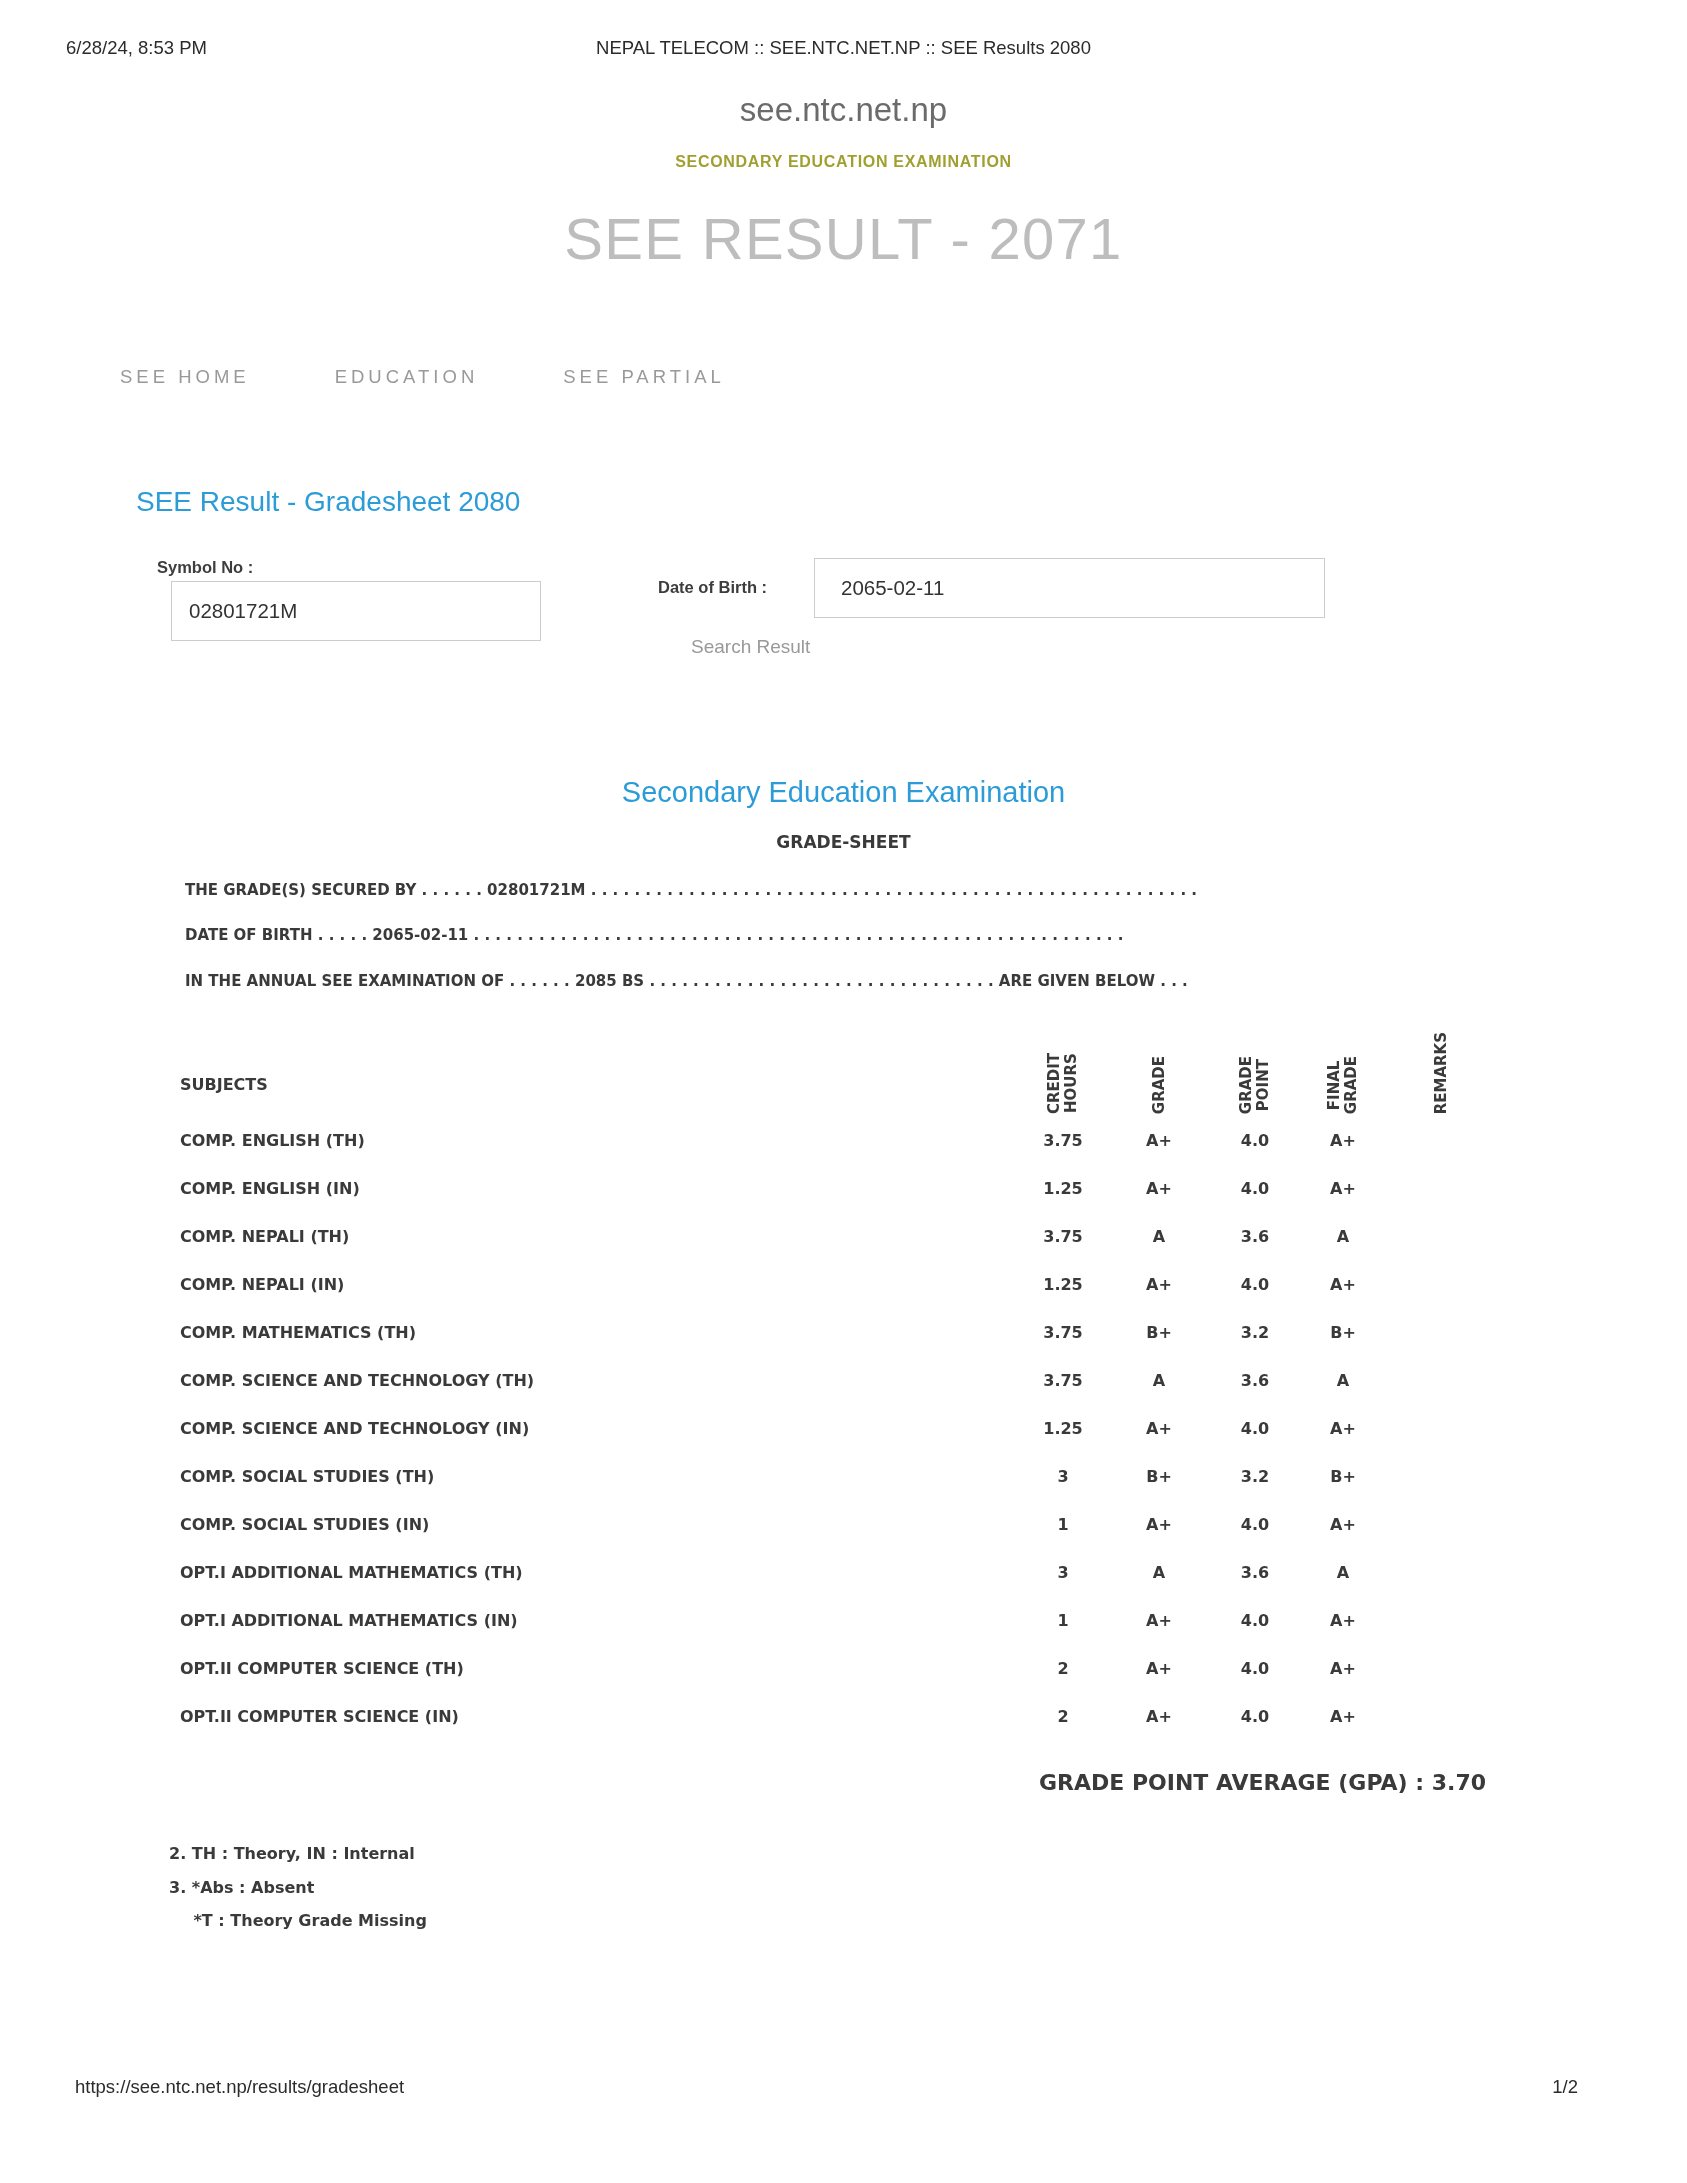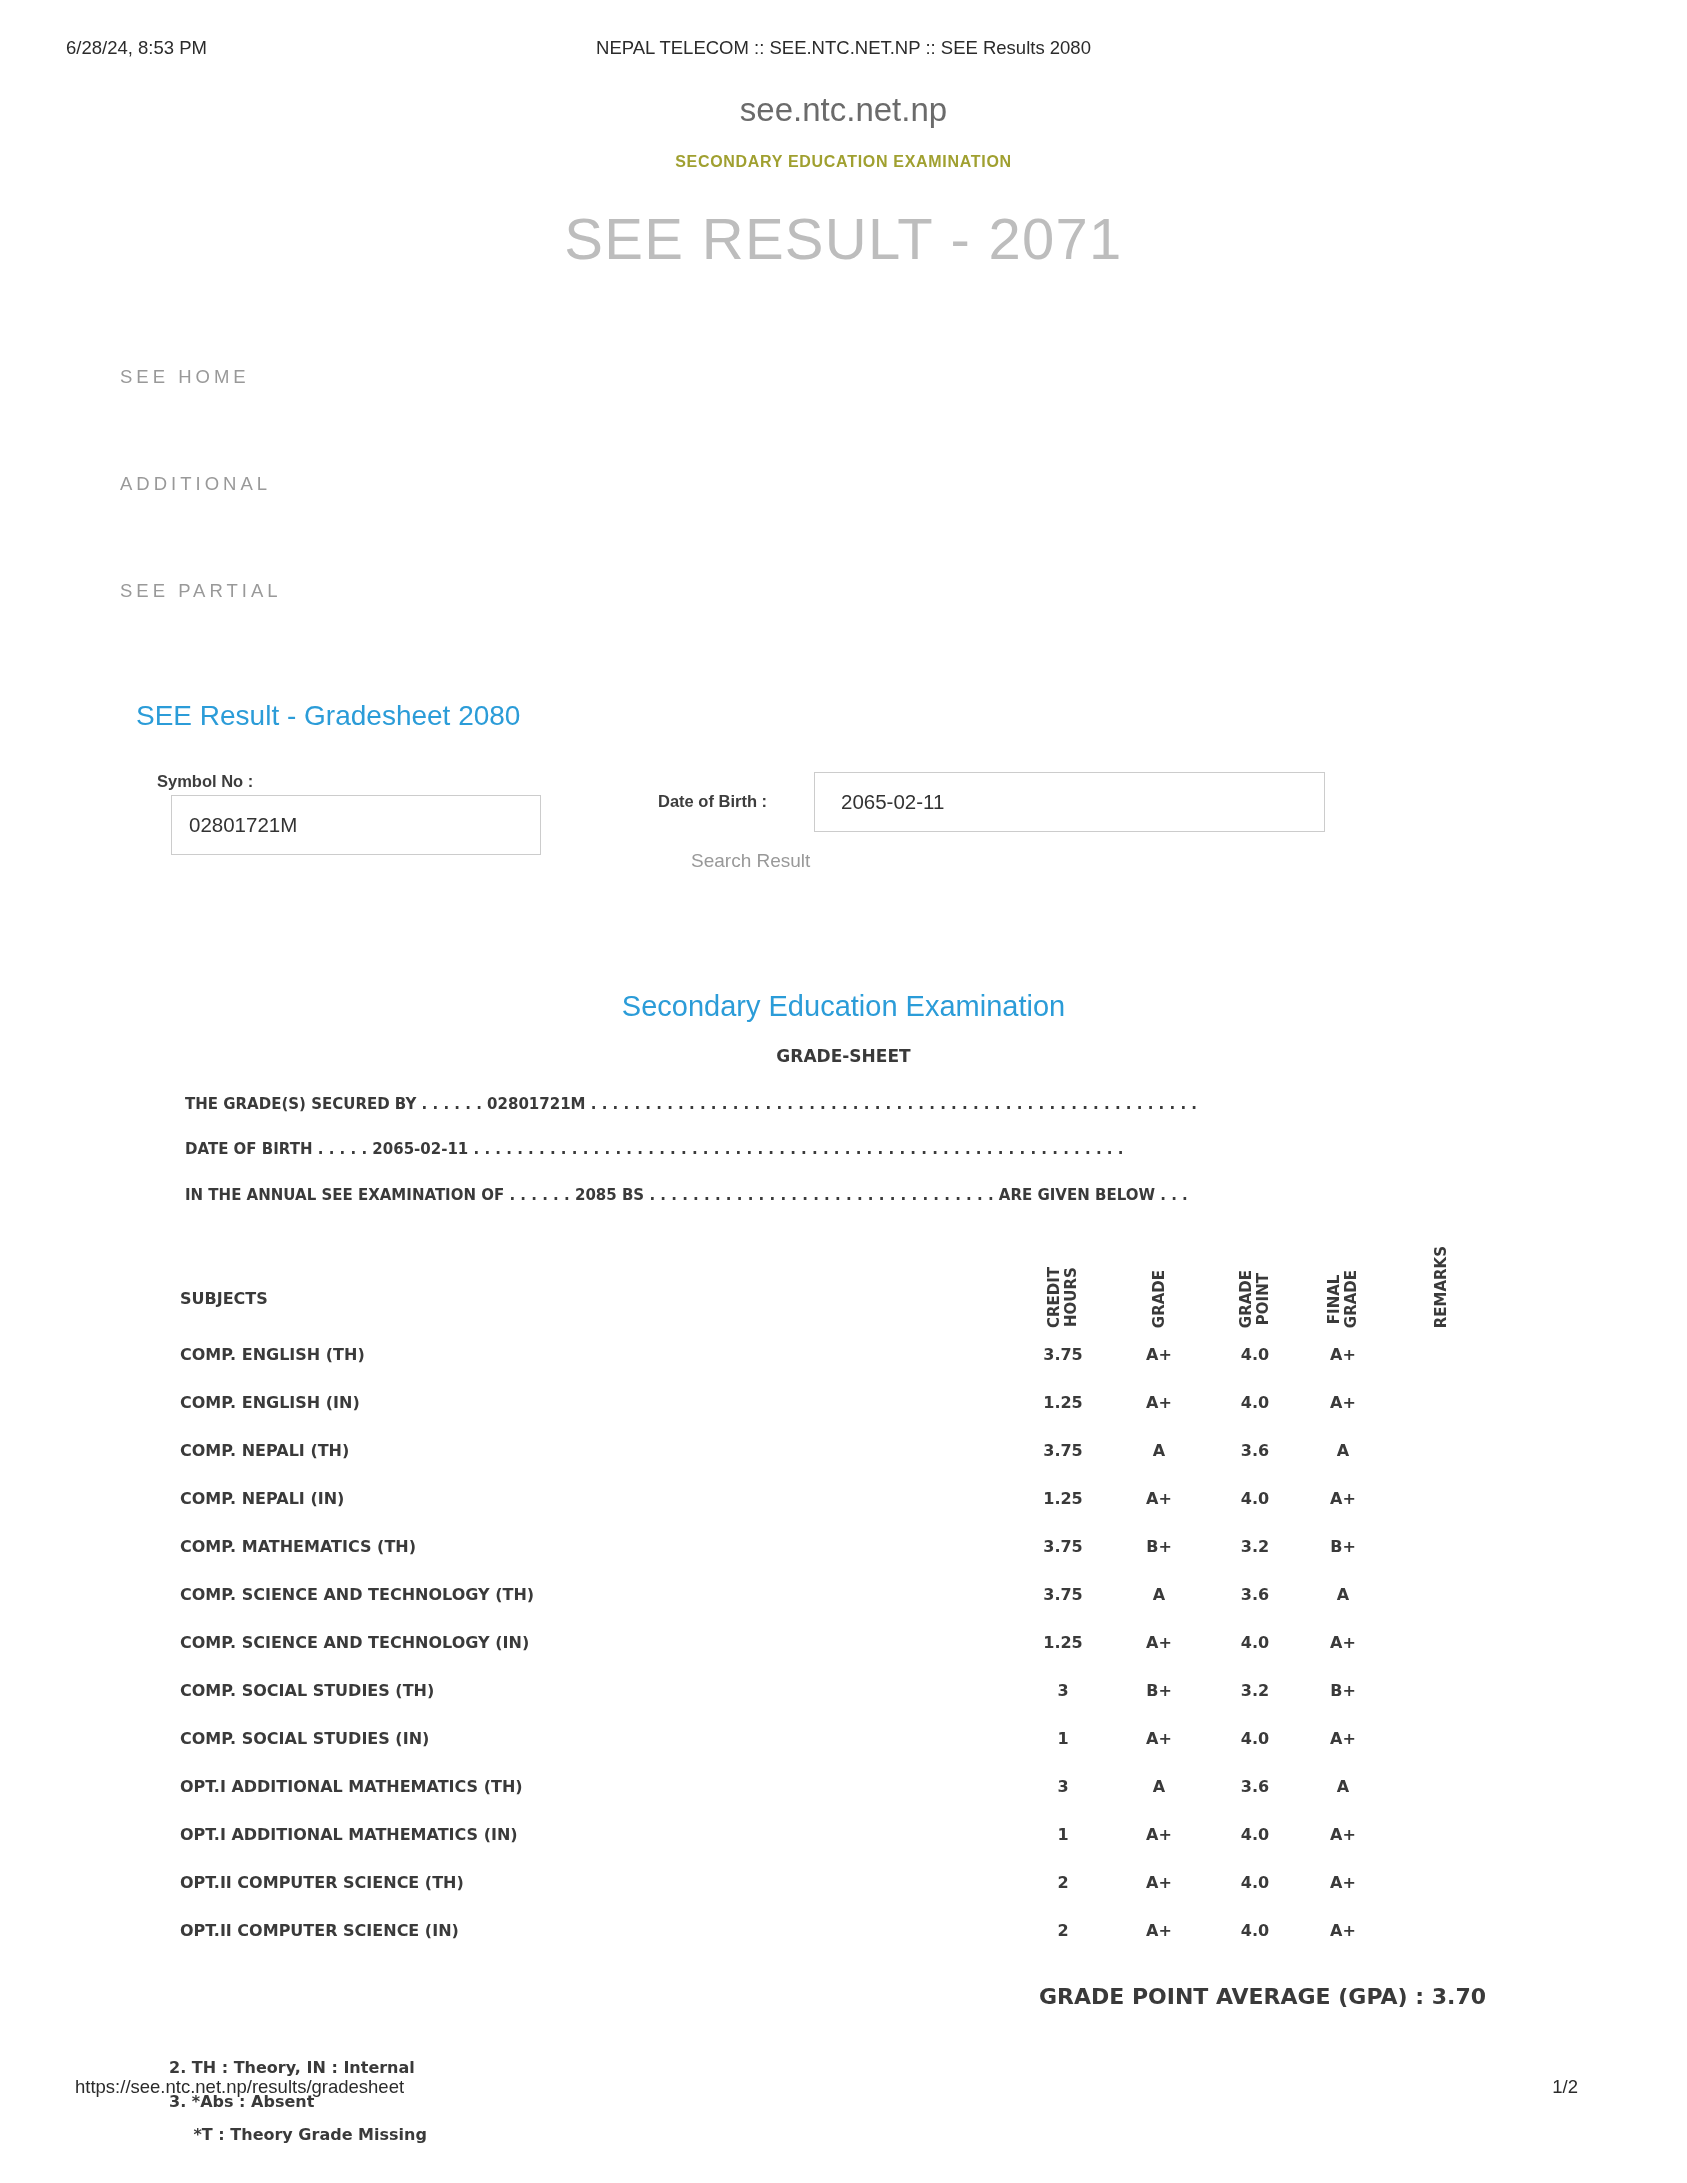--- a/index.html
+++ b/index.html
@@ -29,21 +29,21 @@
   .site-tagline {
     margin-top:24px; font-size:16px; font-weight:700;
     color:var(--olive, #a0a030); letter-spacing:0.7px;
   }
   .site-banner {
     margin-top:34px; font-size:58px; font-weight:400;
     color:var(--banner-gray, #bdbdbd); letter-spacing:1.3px;
   }
 
   
-  .main-nav { margin-top:94px; padding-left:120px; display:flex; gap:85px;flex-direction:column; }
+  .main-nav { margin-top:94px; padding-left:120px; display:flex; gap:85px; }
   .nav-link {
     font-size:18.5px; color:var(--muted, #999999);
     letter-spacing:4px; text-decoration:none; cursor:pointer;
   }
 
   
   .search-heading {
     margin-top:98px; margin-left:136px;
     font-size:28px; font-weight:400; color:var(--accent, #2b9cd8);
   }
@@ -115,21 +115,21 @@
 </div>
 
 <div class="site-header">
   <div class="site-domain">see.ntc.net.np</div>
   <div class="site-tagline">SECONDARY EDUCATION EXAMINATION</div>
   <div class="site-banner">SEE RESULT - 2071</div>
 </div>
 
 <nav class="main-nav">
   <a class="nav-link">SEE HOME</a>
-  <a class="nav-link">ADDITIONAL</a>
+  <a class="nav-link">EDUCATION</a>
   <a class="nav-link">SEE PARTIAL</a>
 </nav>
 
 <h2 class="search-heading">SEE Result - Gradesheet 2080</h2>
 
 <div class="form-area">
   <label class="field-label symbol-label">Symbol No :</label>
   <input class="text-input symbol-input" value="02801721M" style="">
   <label class="field-label dob-label">Date of Birth :</label>
   <input class="text-input dob-input" value="2065-02-11" style="">

